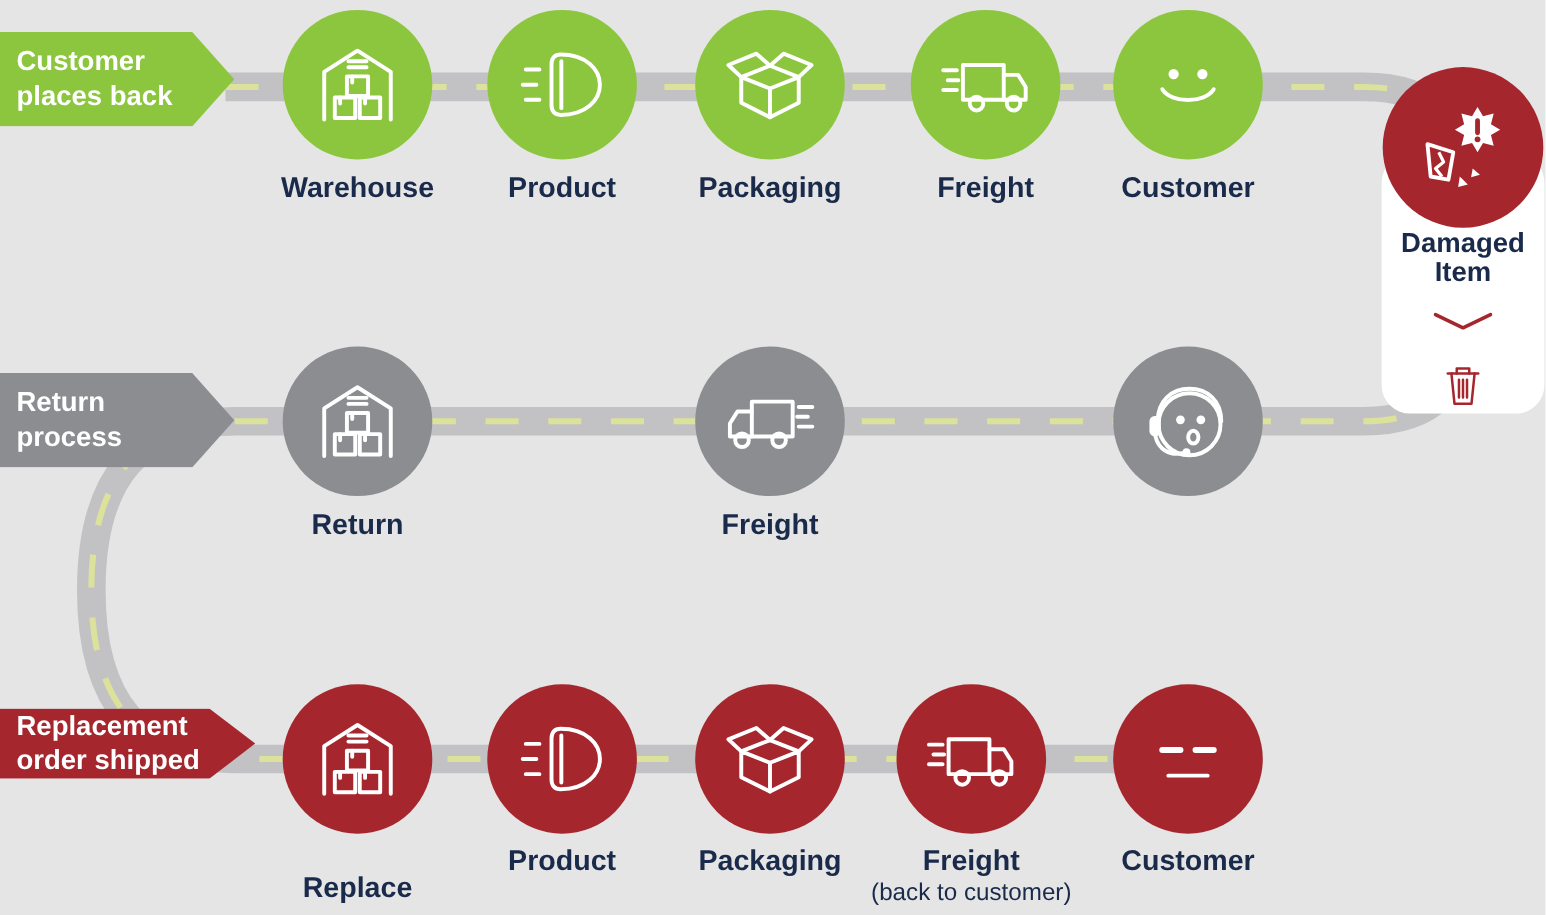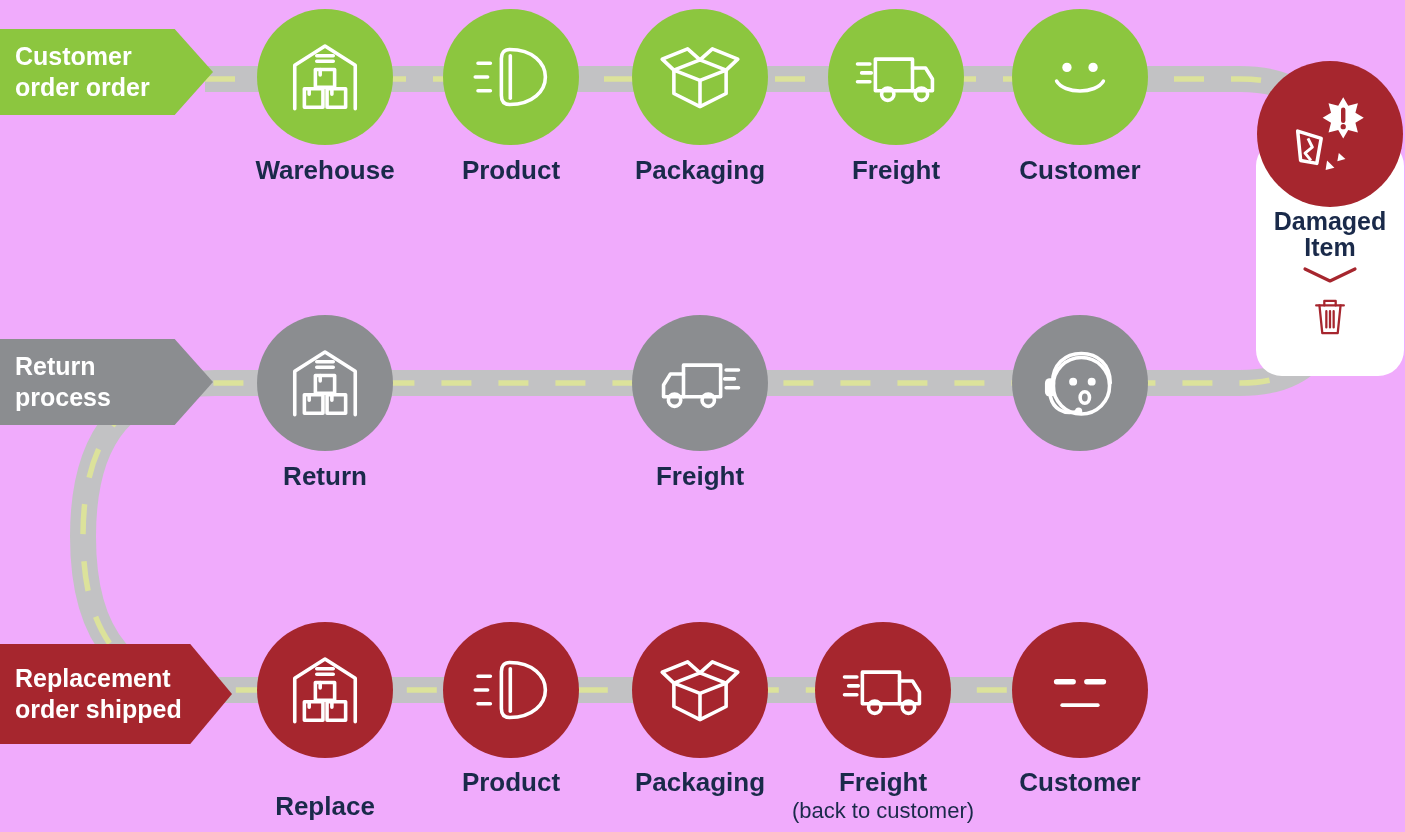--- a/index.html
+++ b/index.html
@@ -1,18 +1,18 @@
 <!DOCTYPE html>
 <html><head>
 <meta charset="utf-8">
 <style>
   * { margin:0; padding:0; box-sizing:border-box; }
   html,body { width:1405px; height:832px; background:#ffffff; overflow:hidden;
               font-family:"Liberation Sans", sans-serif; }
-  .stage { position:relative; width:1405px; height:832px; background:#f0abfc; }
+  .stage { position:relative; width:1405px; height:832px; background:#e5e5e5; }
 
   
   .road-svg { position:absolute; left:0; top:0; z-index:1; }
 
   
   .node { position:absolute; width:136px; height:136px; border-radius:50%;
           transform:translate(-50%,-50%); display:flex; align-items:center;
           justify-content:center; z-index:3; }
   .node.green { background:#8CC63F; }
   .node.gray  { background:#8B8D90; }
@@ -34,21 +34,21 @@
             padding-left:15px; z-index:4;
             clip-path:polygon(0 0, 82% 0, 100% 50%, 82% 100%, 0 100%); }
   .banner.green { background:#8CC63F; }
   .banner.gray  { background:#8B8D90; }
   .banner.red   { background:#A6262E; }
 
   
   .damaged-panel { position:absolute; left:1256px; top:140px; width:148px; height:236px;
                    background:#ffffff; border-radius:26px; z-index:2;
                    display:flex; flex-direction:column; align-items:center;
-                   padding-top:68px; }
+                   padding-top:68px;justify-content:space-between; }
   .damaged-circle { position:absolute; left:1330px; top:134px; width:146px; height:146px; }
   .damaged-text { font-weight:bold; font-size:25px; color:#1A2A4A; text-align:center;
                   line-height:1.05; }
   .damaged-chevron { margin-top:5px; }
   .damaged-trash { margin-top:6px; width:52px; height:52px; fill:none; stroke:#A6262E;
                    stroke-width:2.8; stroke-linecap:round; stroke-linejoin:round; }
   .burst-svg { width:94px; height:94px; }
 </style>
 </head>
 <body>
@@ -113,27 +113,27 @@
 
 <div class="stage">
 
   <svg class="road-svg" width="1405" height="832" viewBox="0 0 1405 832">
     <path d="M 205 79 L 1240 79 Q 1333 79 1333 172 L 1333 290 Q 1333 383 1240 383 L 215 383 Q 83 383 83 536.5 Q 83 690 215 690 L 1085 690" fill="none" stroke="#C2C2C4" stroke-width="26"></path>
     <path d="M 205 79 L 1240 79 Q 1333 79 1333 172 L 1333 290 Q 1333 383 1240 383 L 215 383 Q 83 383 83 536.5 Q 83 690 215 690 L 1085 690" fill="none" stroke="#DCE29B" stroke-width="5.5" stroke-dasharray="30 27"></path>
   </svg>
 
   <div class="banner green" style="top:29px; width:213px; height:86px;">
     <span>Customer</span>
-    <span>order order</span>
+    <span>places back</span>
   </div>
   <div class="banner gray" style="top:339px; width:213px; height:86px;">
     <span>Return</span>
     <span>process</span>
   </div>
-  <div class="banner red" style="top:644px; width:232px; height:100px;">
+  <div class="banner red" style="top:644px; width:232px; height:64px;">
     <span>Replacement</span>
     <span>order shipped</span>
   </div>
 
   <div class="node green" style="left:325px; top:77px;">
     <svg class="icon" viewBox="0 0 64 64">
         <use href="#i-warehouse"></use>
       </svg>
   </div>
   <div class="label" style="left:325px; top:156px;">Warehouse</div>

